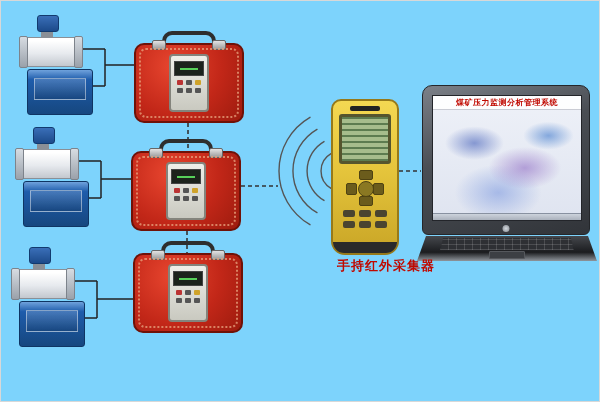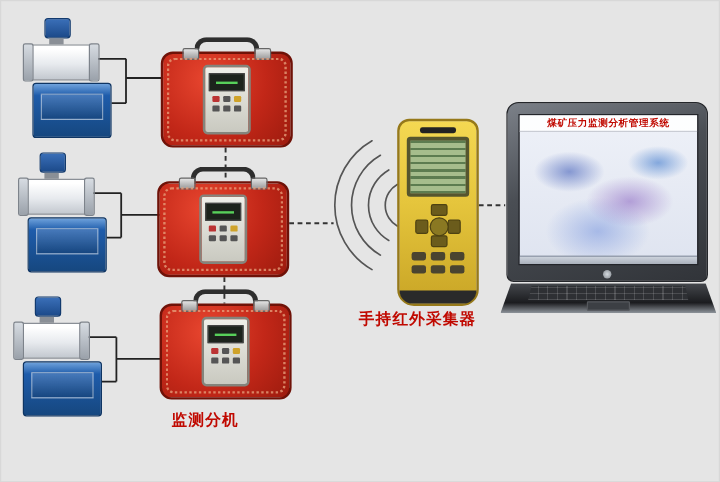--- a/index.html
+++ b/index.html
@@ -4,21 +4,21 @@
 <style>
   :root{
     --label-red:#c00900;
     --box-red:#c22718;
     --box-blue:#1e5cab;
     --hh-yellow:#e5c53c;
     --lcd-green:#a6bd8c;
   }
   html,body{margin:0;padding:0;background:#fff;}
   .stage{
-    position:relative;width:600px;height:402px;background:#e5e5e5;overflow:hidden;
+    position:relative;width:600px;height:402px;background:#7dd3fc;overflow:hidden;
     border:1px solid #d8d8d8;box-sizing:border-box;
     font-family:"DejaVu Sans","Liberation Sans",sans-serif;
   }
   .wires{position:absolute;inset:0;z-index:1;}
   .wires .solid{stroke:#222;stroke-width:1.5;fill:none;}
   .wires .dash{stroke:#333;stroke-width:1.6;fill:none;stroke-dasharray:4 3;}
   .wires .wifi path{stroke:#555;stroke-width:1.4;fill:none;stroke-linecap:round;}
 
   
   .sensor-group{position:absolute;z-index:2;width:95px;}
@@ -103,21 +103,21 @@
     clip-path:polygon(2% 0,98% 0,100% 100%,0 100%);background:#2e3034;
     background-image:
       repeating-linear-gradient(90deg,rgba(255,255,255,.14) 0 1px,transparent 1px 8px),
       repeating-linear-gradient(0deg,rgba(255,255,255,.14) 0 1px,transparent 1px 5px);}
   .lp-touchpad{position:absolute;bottom:2px;left:50%;transform:translateX(-50%);
     width:34px;height:6px;background:#3c3f44;border:1px solid #55585d;border-radius:1px;}
 
   
   .lbl{position:absolute;z-index:3;color:var(--label-red);font-weight:bold;font-size:13px;
     letter-spacing:1px;white-space:nowrap;}
-  .lbl-center{text-align:left;}
+  .lbl-center{text-align:right;}
 </style>
 </head>
 <body>
 
 <div class="stage">
 
   <svg class="wires" width="600" height="402" viewBox="0 0 600 402">
     <path class="solid" d="M78 48 H104 M92 85 H104 M104 48 V85 M104 64 H135"></path>
     <path class="solid" d="M74 160 H100 M88 197 H100 M100 160 V197 M100 178 H132"></path>
     <path class="solid" d="M70 280 H96 M84 317 H96 M96 280 V317 M96 298 H134"></path>
@@ -269,15 +269,14 @@
       </div>
       <div class="lp-logo"></div>
     </div>
     <div class="lp-base">
       <div class="lp-kb"></div>
       <div class="lp-touchpad"></div>
     </div>
   </div>
 
   <div class="lbl lbl-center" style="left:298px;top:256px;width:136px">手持红外采集器</div>
-  <div class="lbl" style="left:142px;top:340px">监测分机</div>
 
 </div>
 
 </body></html>

